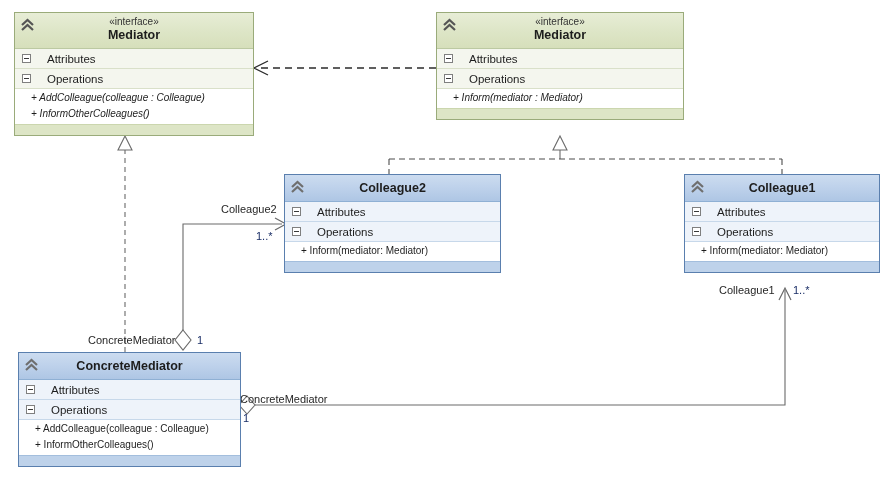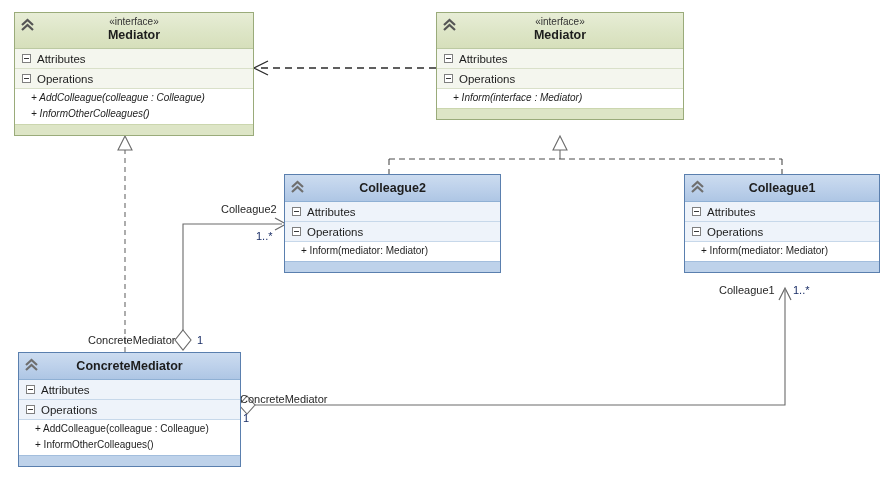--- a/index.html
+++ b/index.html
@@ -61,21 +61,21 @@
     width: 15px; height: 16px;
     color: #4c4c4c;
     font-size: 14px;
     line-height: 14px;
   }
   .chev svg { display: block; }
 
   .section-row {
     display: flex;
     align-items: center;
-    gap: 6px;
+    gap: 16px;
     padding: 2px 6px 2px 7px;
     background: #f4f6ee;
     border-bottom: 1px solid #d9e0c9;
     height: 20px;
   }
   .blue .section-row {
     background: #eef3fa;
     border-bottom: 1px solid #c7d8ea;
   }
   .section-row .label {
@@ -222,21 +222,21 @@
     </div>
     <div class="section-row">
       <span class="expander"></span>
       <span class="label">Attributes</span>
     </div>
     <div class="section-row">
       <span class="expander"></span>
       <span class="label">Operations</span>
     </div>
     <div class="members">
-      <div class="member italic">+ Inform(interface : Mediator)</div>
+      <div class="member italic">+ Inform(mediator : Mediator)</div>
     </div>
     <div class="footer-strip"></div>
   </div>
 
   <div class="uml-box blue" style="left:284px; top:174px; width:217px;">
     <div class="box-header">
       <span class="chev">
         <svg width="15" height="16" viewBox="0 0 15 16">
           <polyline points="2,8 7.5,3 13,8" fill="none" stroke="#6f6f6f" stroke-width="2.2"></polyline>
           <polyline points="2,13 7.5,8 13,13" fill="none" stroke="#6f6f6f" stroke-width="2.2"></polyline>

